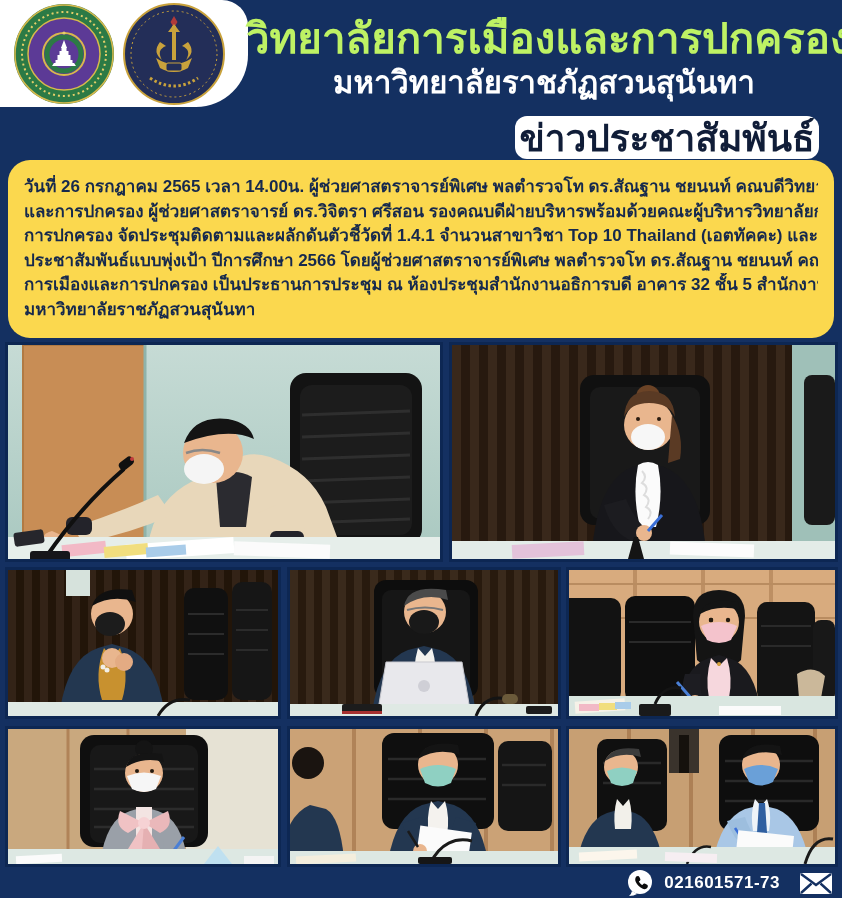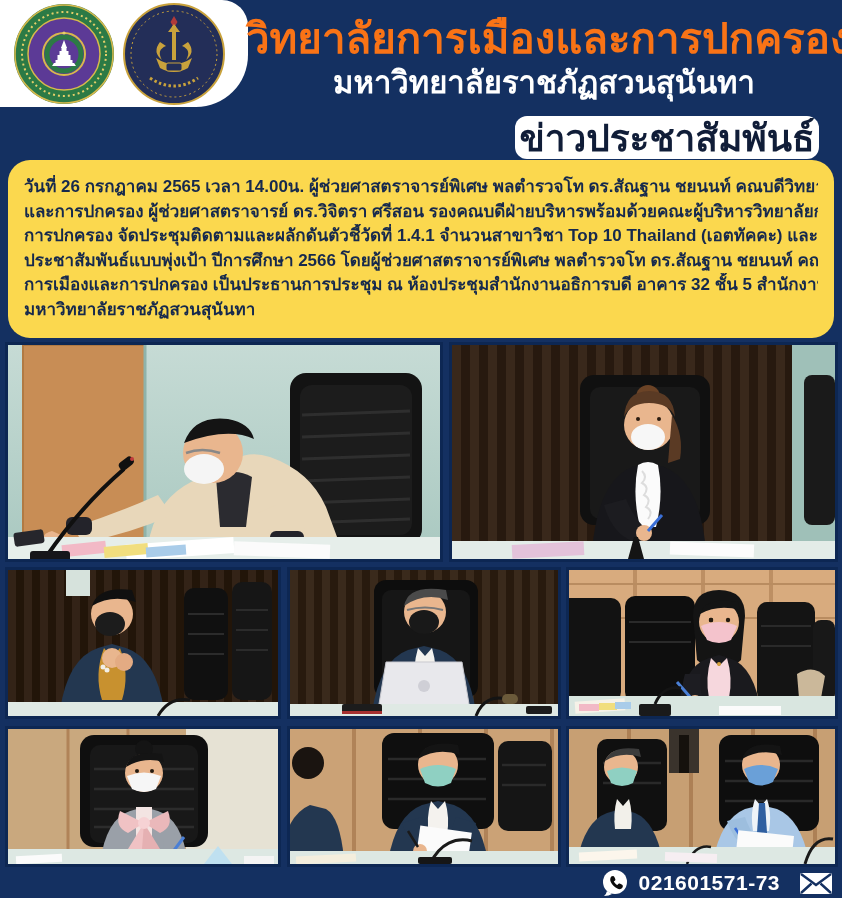--- a/index.html
+++ b/index.html
@@ -9,21 +9,21 @@
     font-family:"Liberation Sans","DejaVu Sans",sans-serif;
   }
   
   .logo-pill{
     position:absolute;left:0;top:0;width:248px;height:107px;
     background:#ffffff;border-radius:0 26px 52px 0;
     display:flex;align-items:center;justify-content:flex-start;gap:4px;padding-left:12px;box-sizing:border-box;
   }
   .title-block{position:absolute;left:246px;top:0;width:596px;height:120px;text-align:center;}
   .title1{
-    margin-top:14px;font-size:42px;font-weight:800;color:#f97316;letter-spacing:0;
+    margin-top:14px;font-size:42px;font-weight:800;color:#bef264;letter-spacing:0;
     white-space:nowrap;line-height:50px;
   }
   .title2{font-size:31px;font-weight:700;color:#ffffff;white-space:nowrap;line-height:38px;}
   .badge{
     position:absolute;left:515px;top:116px;width:304px;height:43px;
     background:#ffffff;border-radius:12px;
     display:flex;align-items:center;justify-content:center;
     font-size:37px;font-weight:800;color:#101d38;white-space:nowrap;
   }
   
@@ -47,21 +47,21 @@
   .p5{background:repeating-linear-gradient(90deg,#d8ab7e 0 64px,#bd8f63 64px 68px);}
   .p6{left:5px;top:726px;width:276px;height:141px;background:linear-gradient(90deg,#c9a87e 0 66%,#e6e2d4 66%);}
   .p7{left:287px;top:726px;width:274px;height:141px;background:repeating-linear-gradient(90deg,#cba276 0 62px,#b08358 62px 66px);}
   .p8{left:566px;top:726px;width:272px;height:141px;background:repeating-linear-gradient(90deg,#c79f73 0 58px,#ad8055 58px 62px);}
   
   .footer{
     position:absolute;left:0;top:868px;width:842px;height:30px;background:#143061;
     display:flex;align-items:center;justify-content:flex-end;gap:10px;
     padding-right:8px;box-sizing:border-box;
   }
-  .footer .txt{color:#ffffff;font-size:21px;font-weight:800;white-space:nowrap;letter-spacing:.5px;}
+  .footer .txt{color:#ffffff;font-size:17px;font-weight:800;white-space:nowrap;letter-spacing:.5px;}
 </style>
 </head>
 <body>
 
 <div class="page">
 
   <div>
     <div class="logo-pill">
 
       <svg width="104" height="104" viewBox="0 0 104 104" aria-hidden="true">

